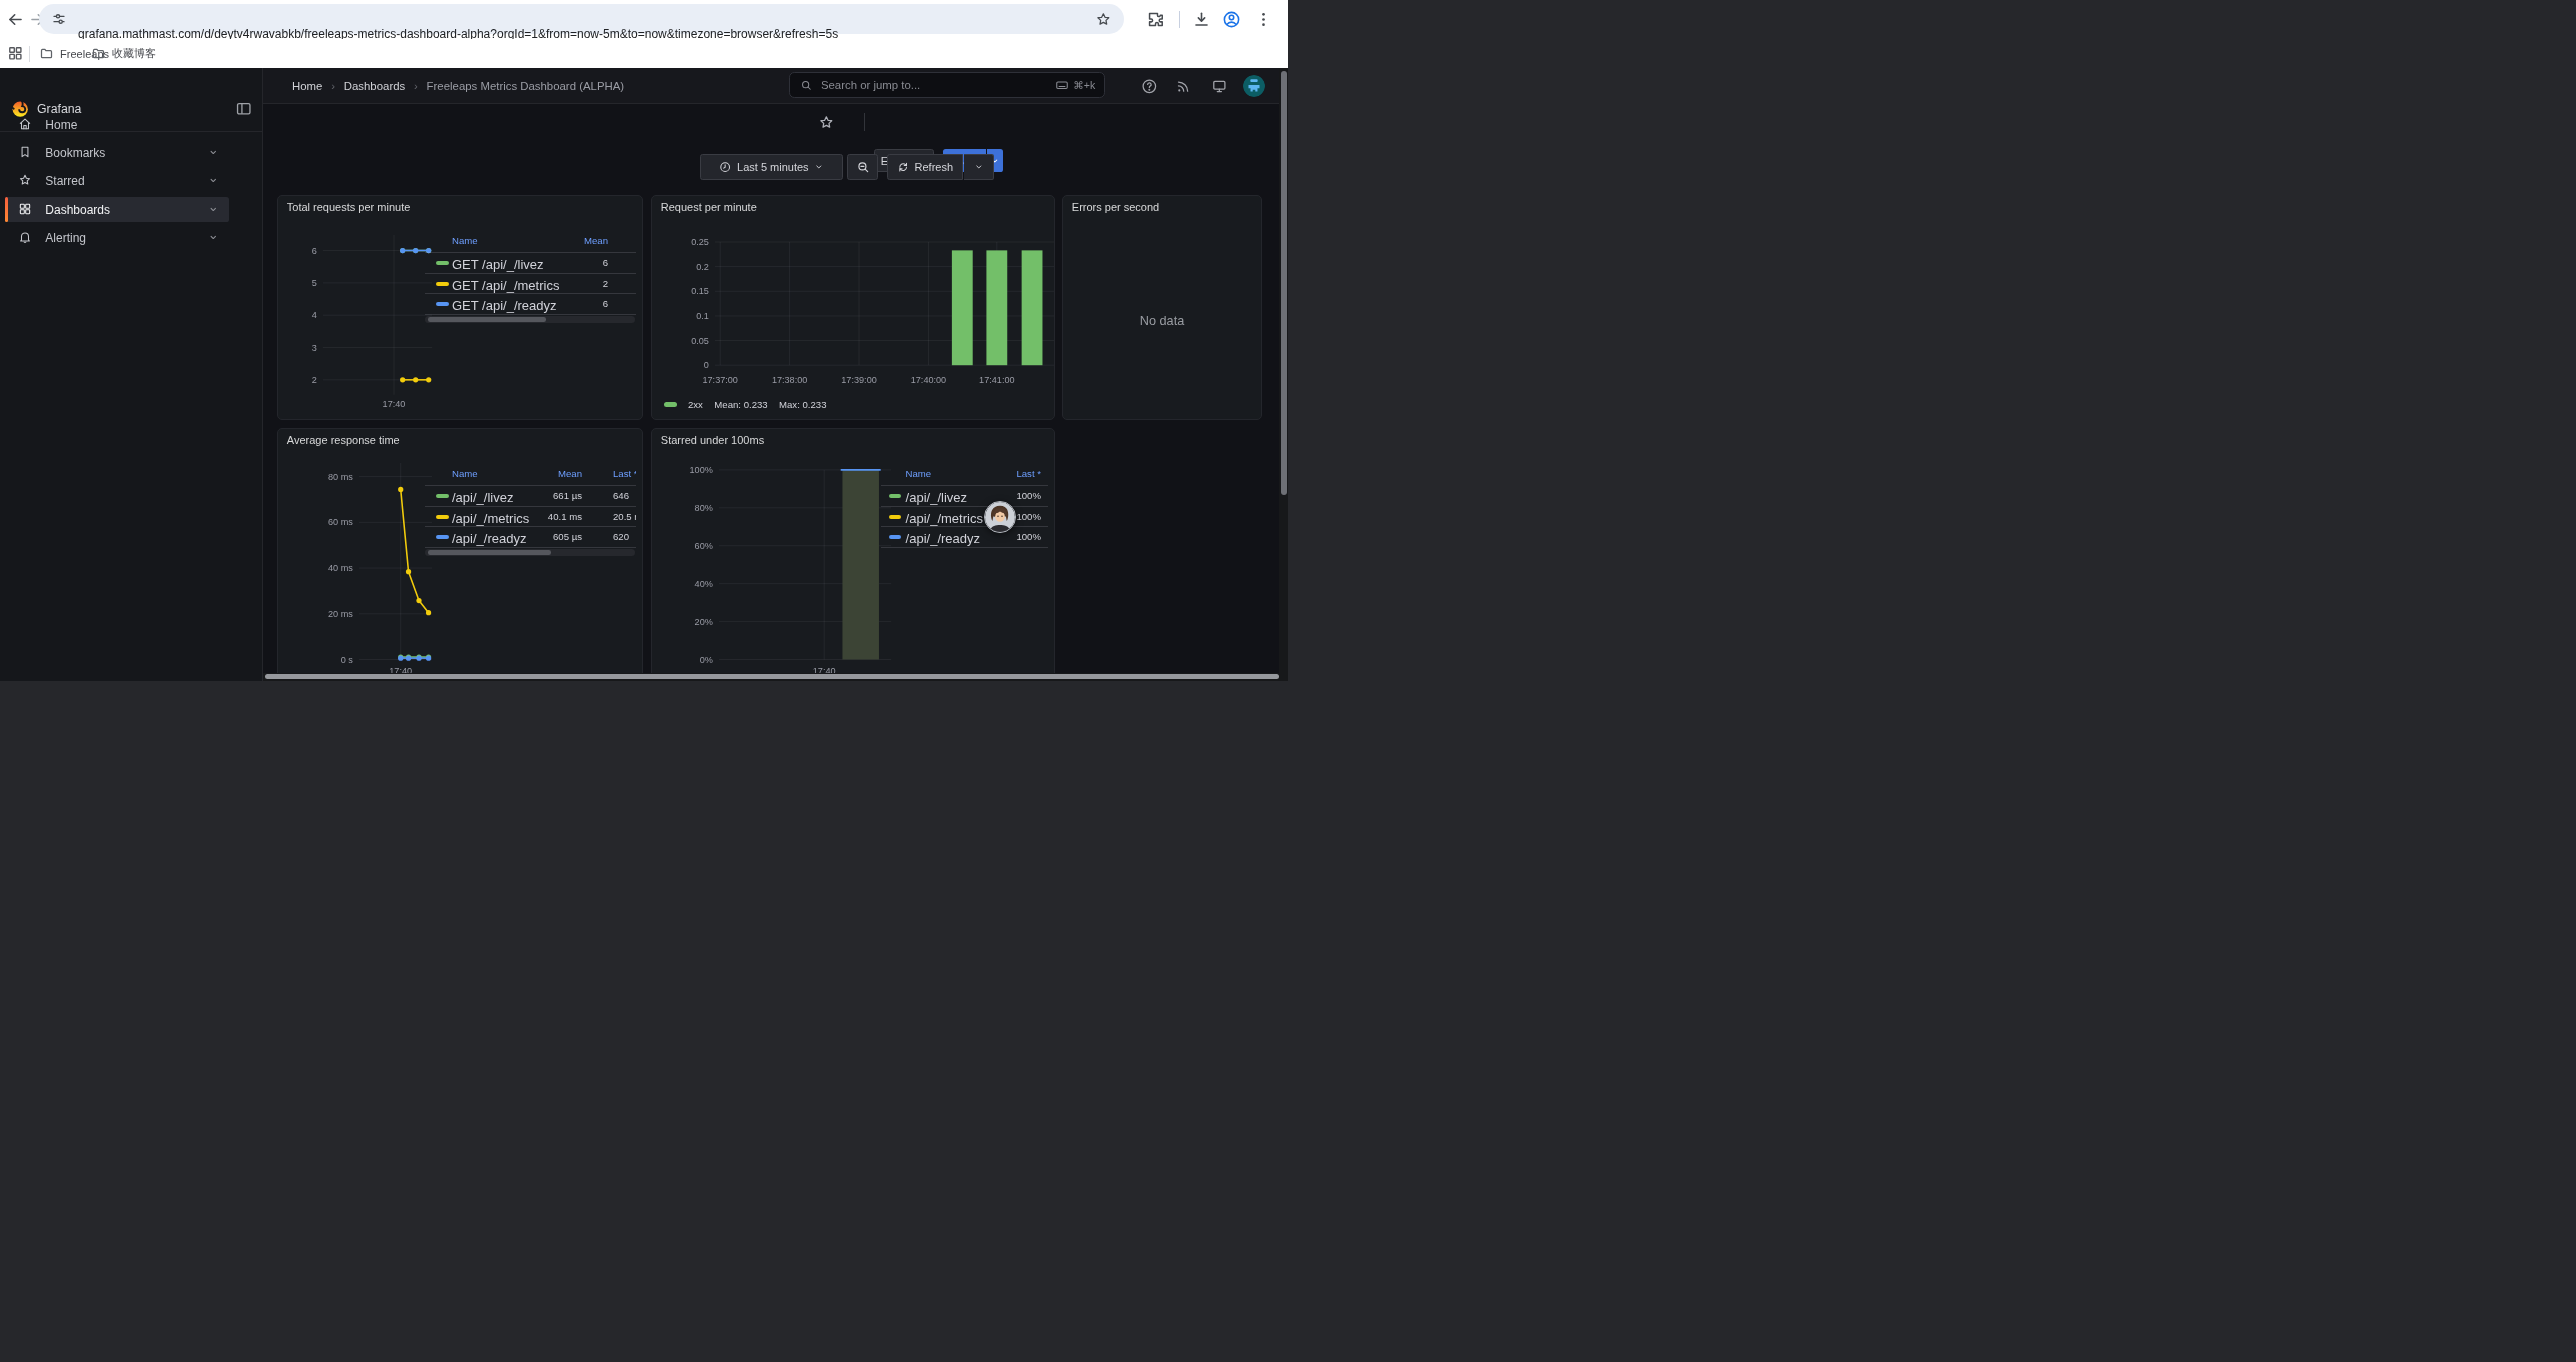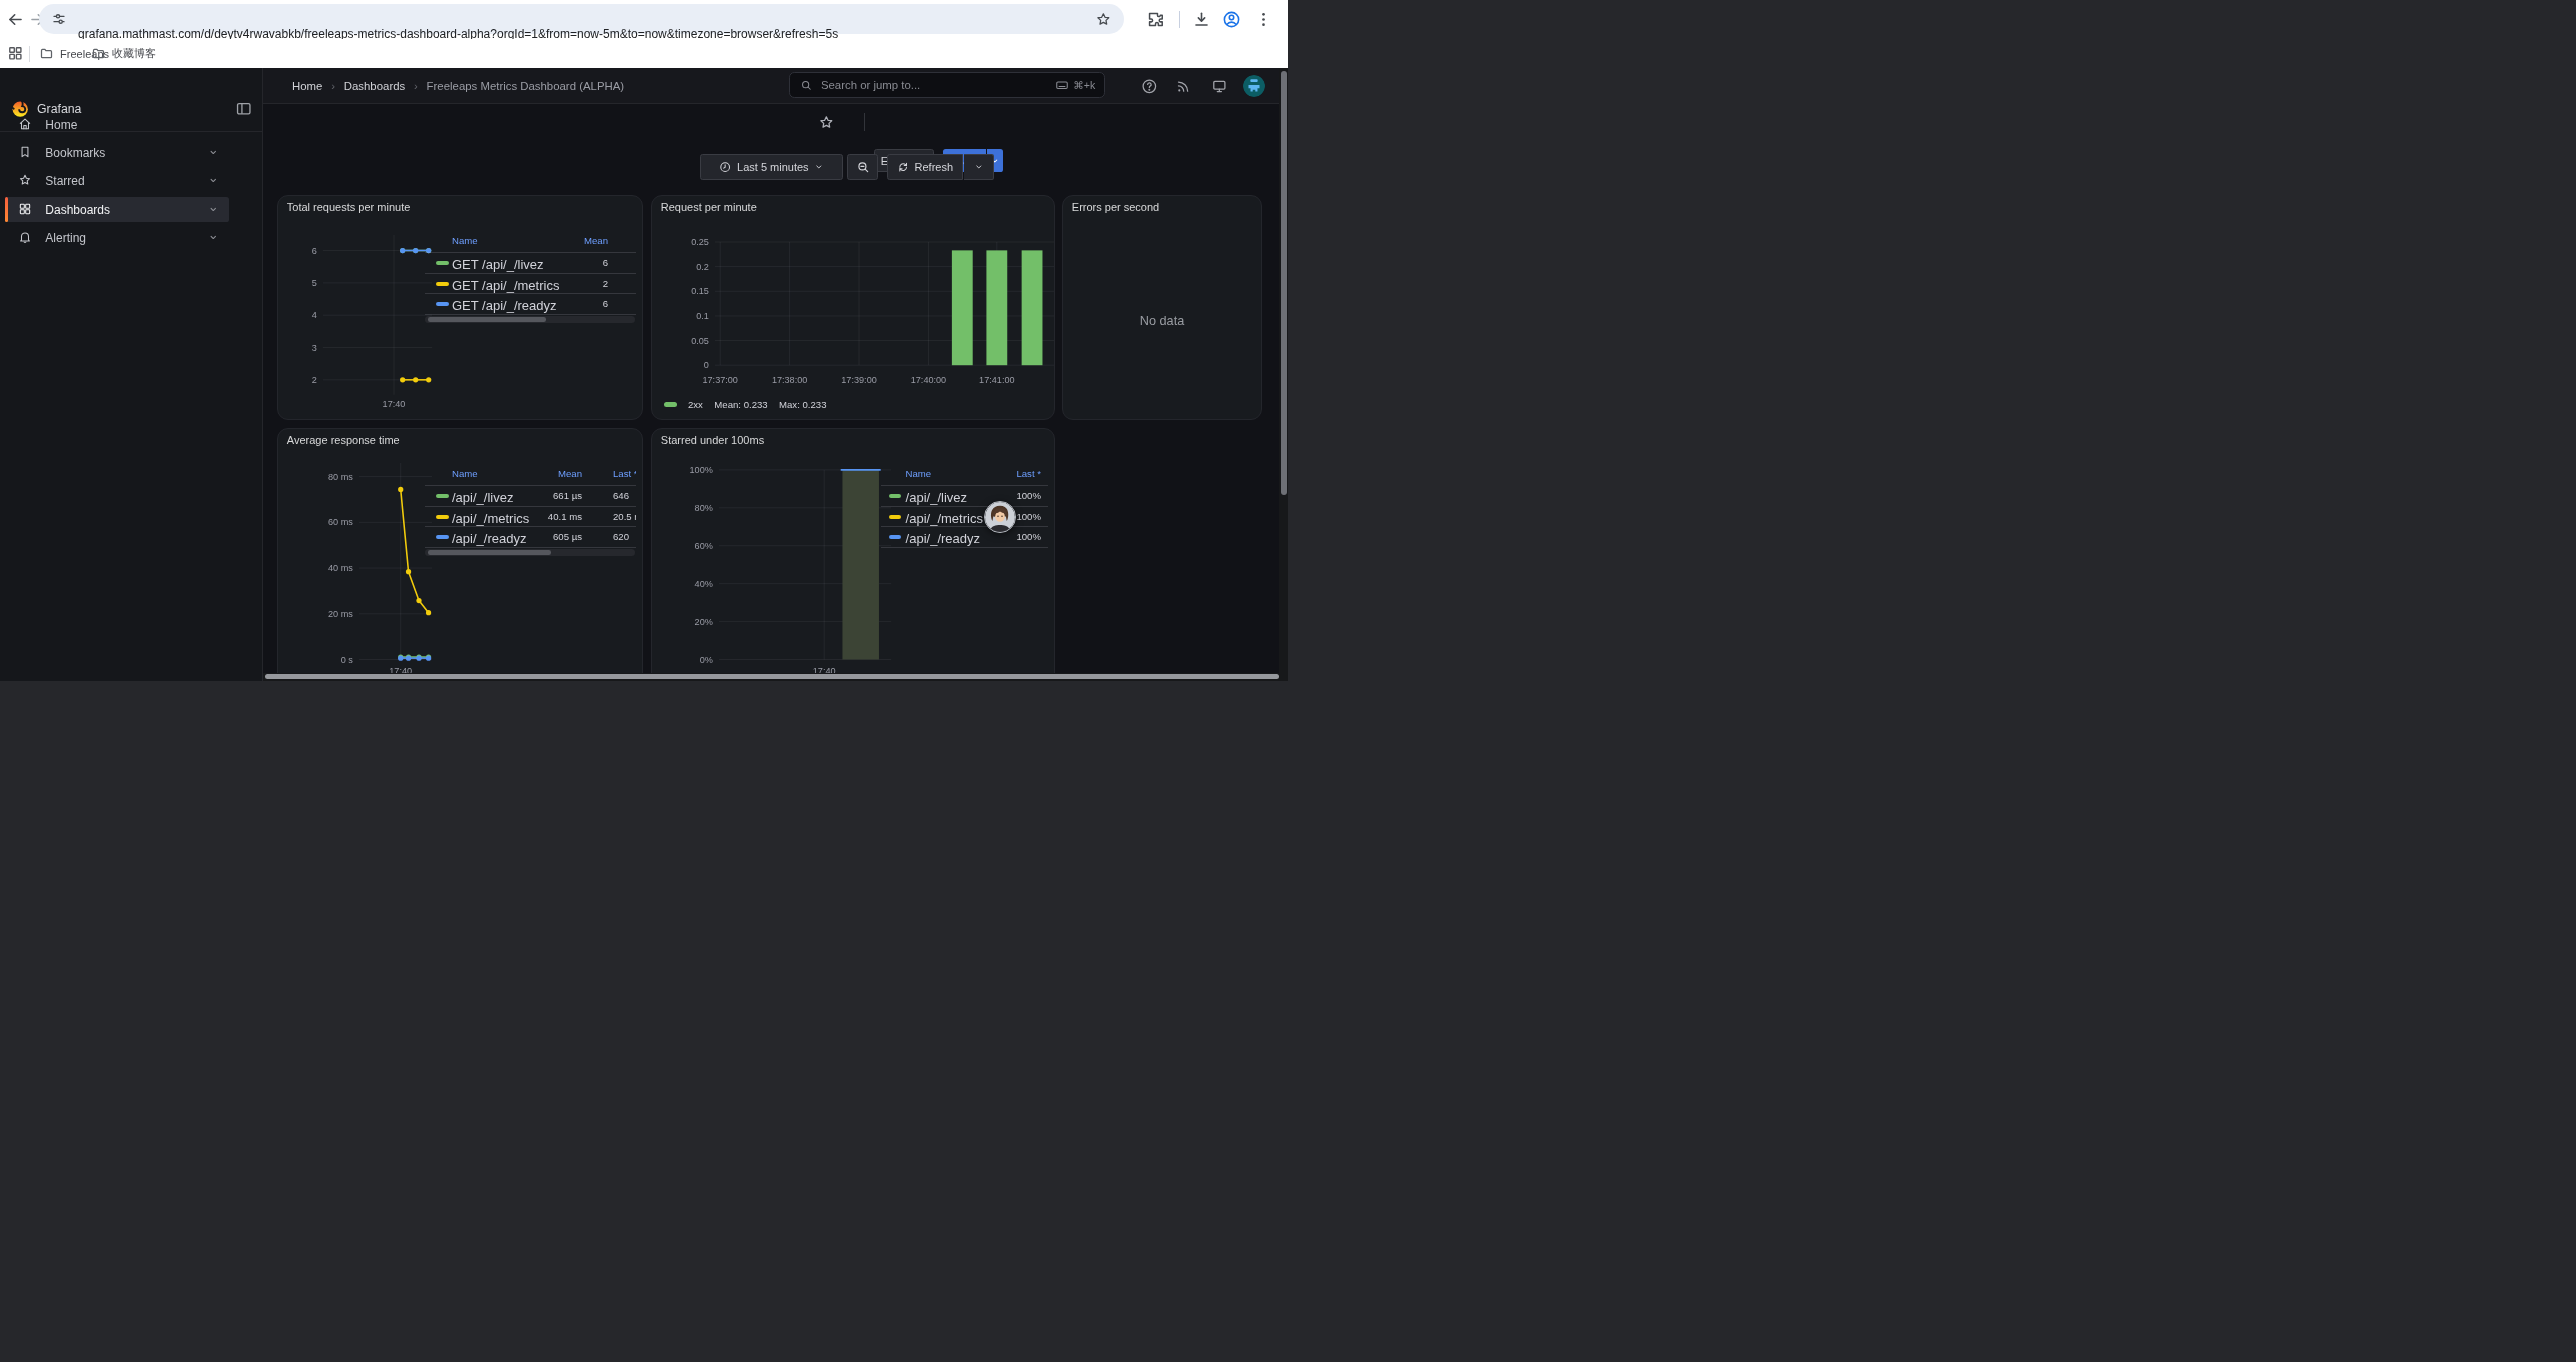--- a/index.html
+++ b/index.html
@@ -57,21 +57,21 @@
   .subheader{position:absolute;left:0;top:36px;width:100%;height:36px;}
   .sh-star{position:absolute;left:555px;top:9.6px;width:16.7px;height:16.7px;color:#aeb0b8;}
   .sh-div{position:absolute;left:601px;top:8.8px;width:0.9px;height:18.4px;background:#32343a;}
   .btn{position:absolute;box-sizing:border-box;display:flex;align-items:center;justify-content:center;
     gap:5.3px;font-size:11px;border-radius:2.6px;color:#d5d6db;}
   .btn-secondary{background:#24262c;border:0.9px solid #3a3c43;}
   .btn-primary{background:#3d71d9;color:#ffffff;font-weight:500;border:0;}
   .chev{width:9.6px;height:9.6px;color:inherit;}
   .timebar{position:absolute;left:0;top:72px;width:100%;height:40px;}
   .tbicon{width:12.3px;height:12.3px;}
-  .panel{position:absolute;background:#181b1f;border:0.9px solid #24262c;border-radius:11px;
+  .panel{position:absolute;background:#181b1f;border:0.9px solid #24262c;border-radius:5px;
     box-sizing:border-box;overflow:hidden;}
   .ptitle{position:absolute;left:8.8px;top:5.3px;margin:0;font-size:11px;font-weight:500;color:#d8d9da;}
   .chart{position:absolute;left:16px;top:0;width:100%;height:100%;}
   .chart text.tick{fill:#9a9ca6;font-size:10.5px;font-family:"Liberation Sans",sans-serif;}
   .chart line.grid{stroke:rgba(204,204,220,0.09);stroke-width:1;}
   .nodata{position:absolute;left:0;width:100%;top:118px;text-align:center;
     font-size:12.7px;color:#9a9da3;}
   
   .legend{position:absolute;height:98px;overflow:hidden;}
   .lh{position:absolute;top:2.6px;font-size:9.6px;font-weight:500;color:#6e9fff;white-space:nowrap;}

